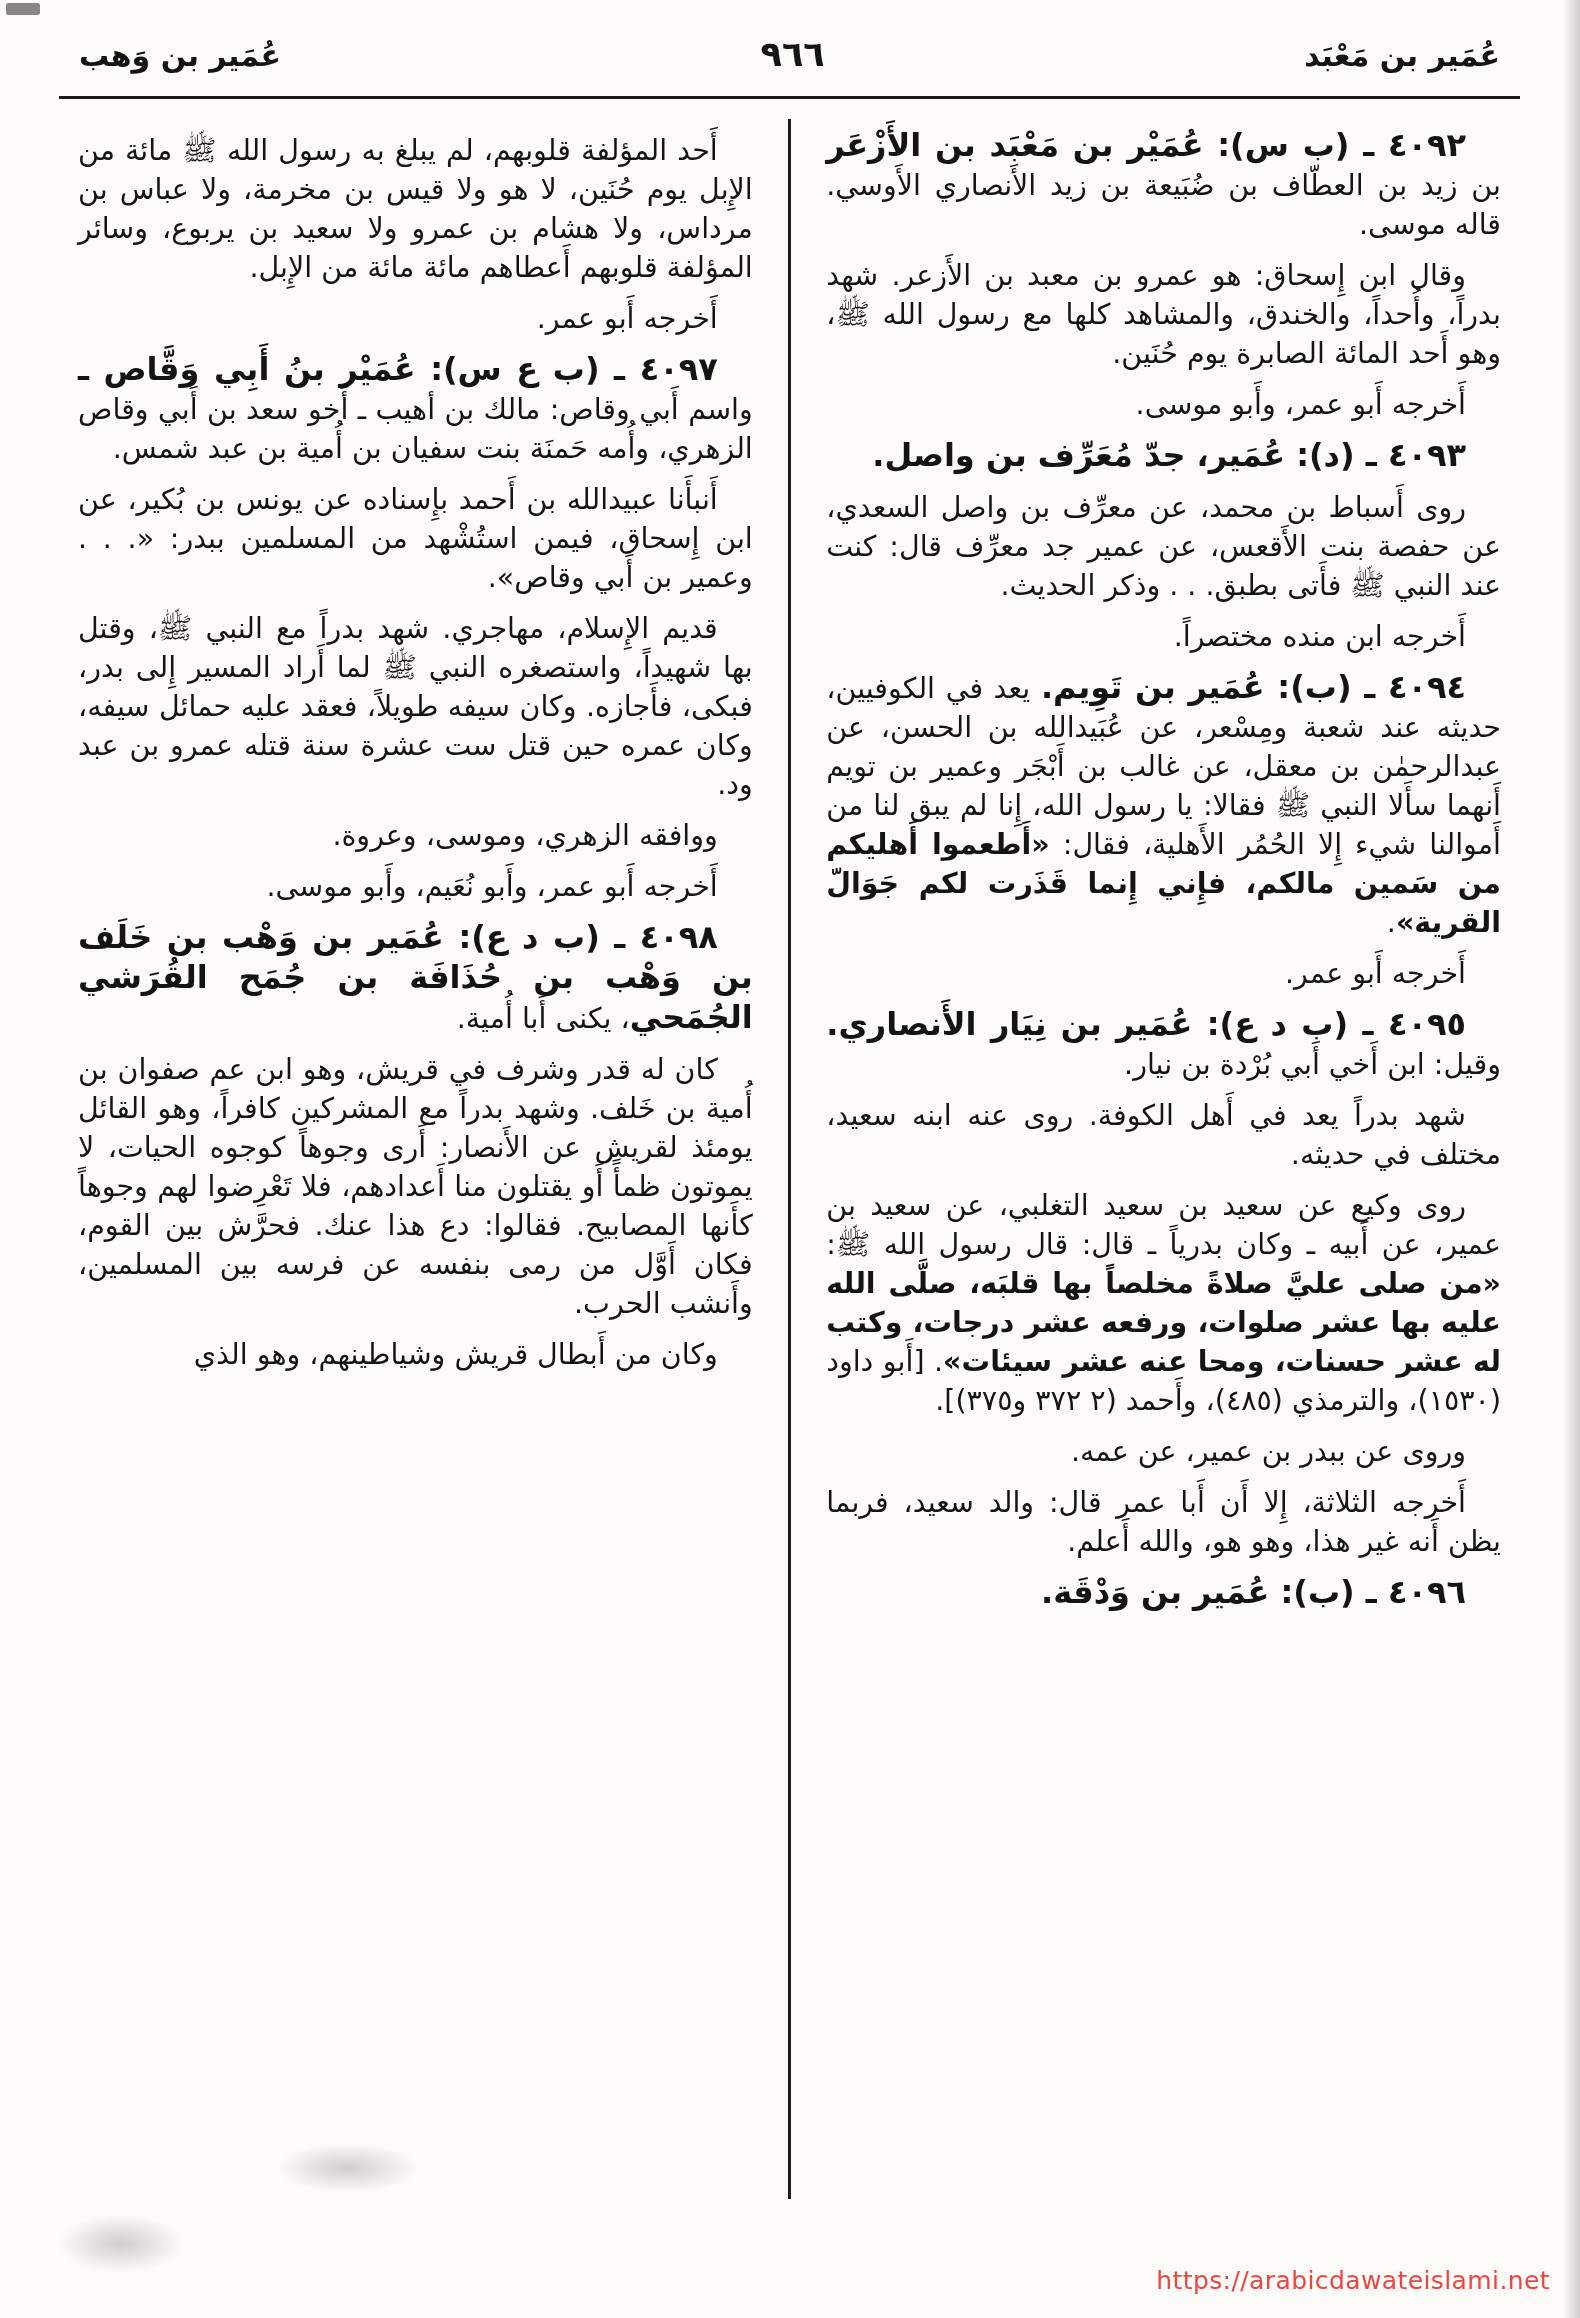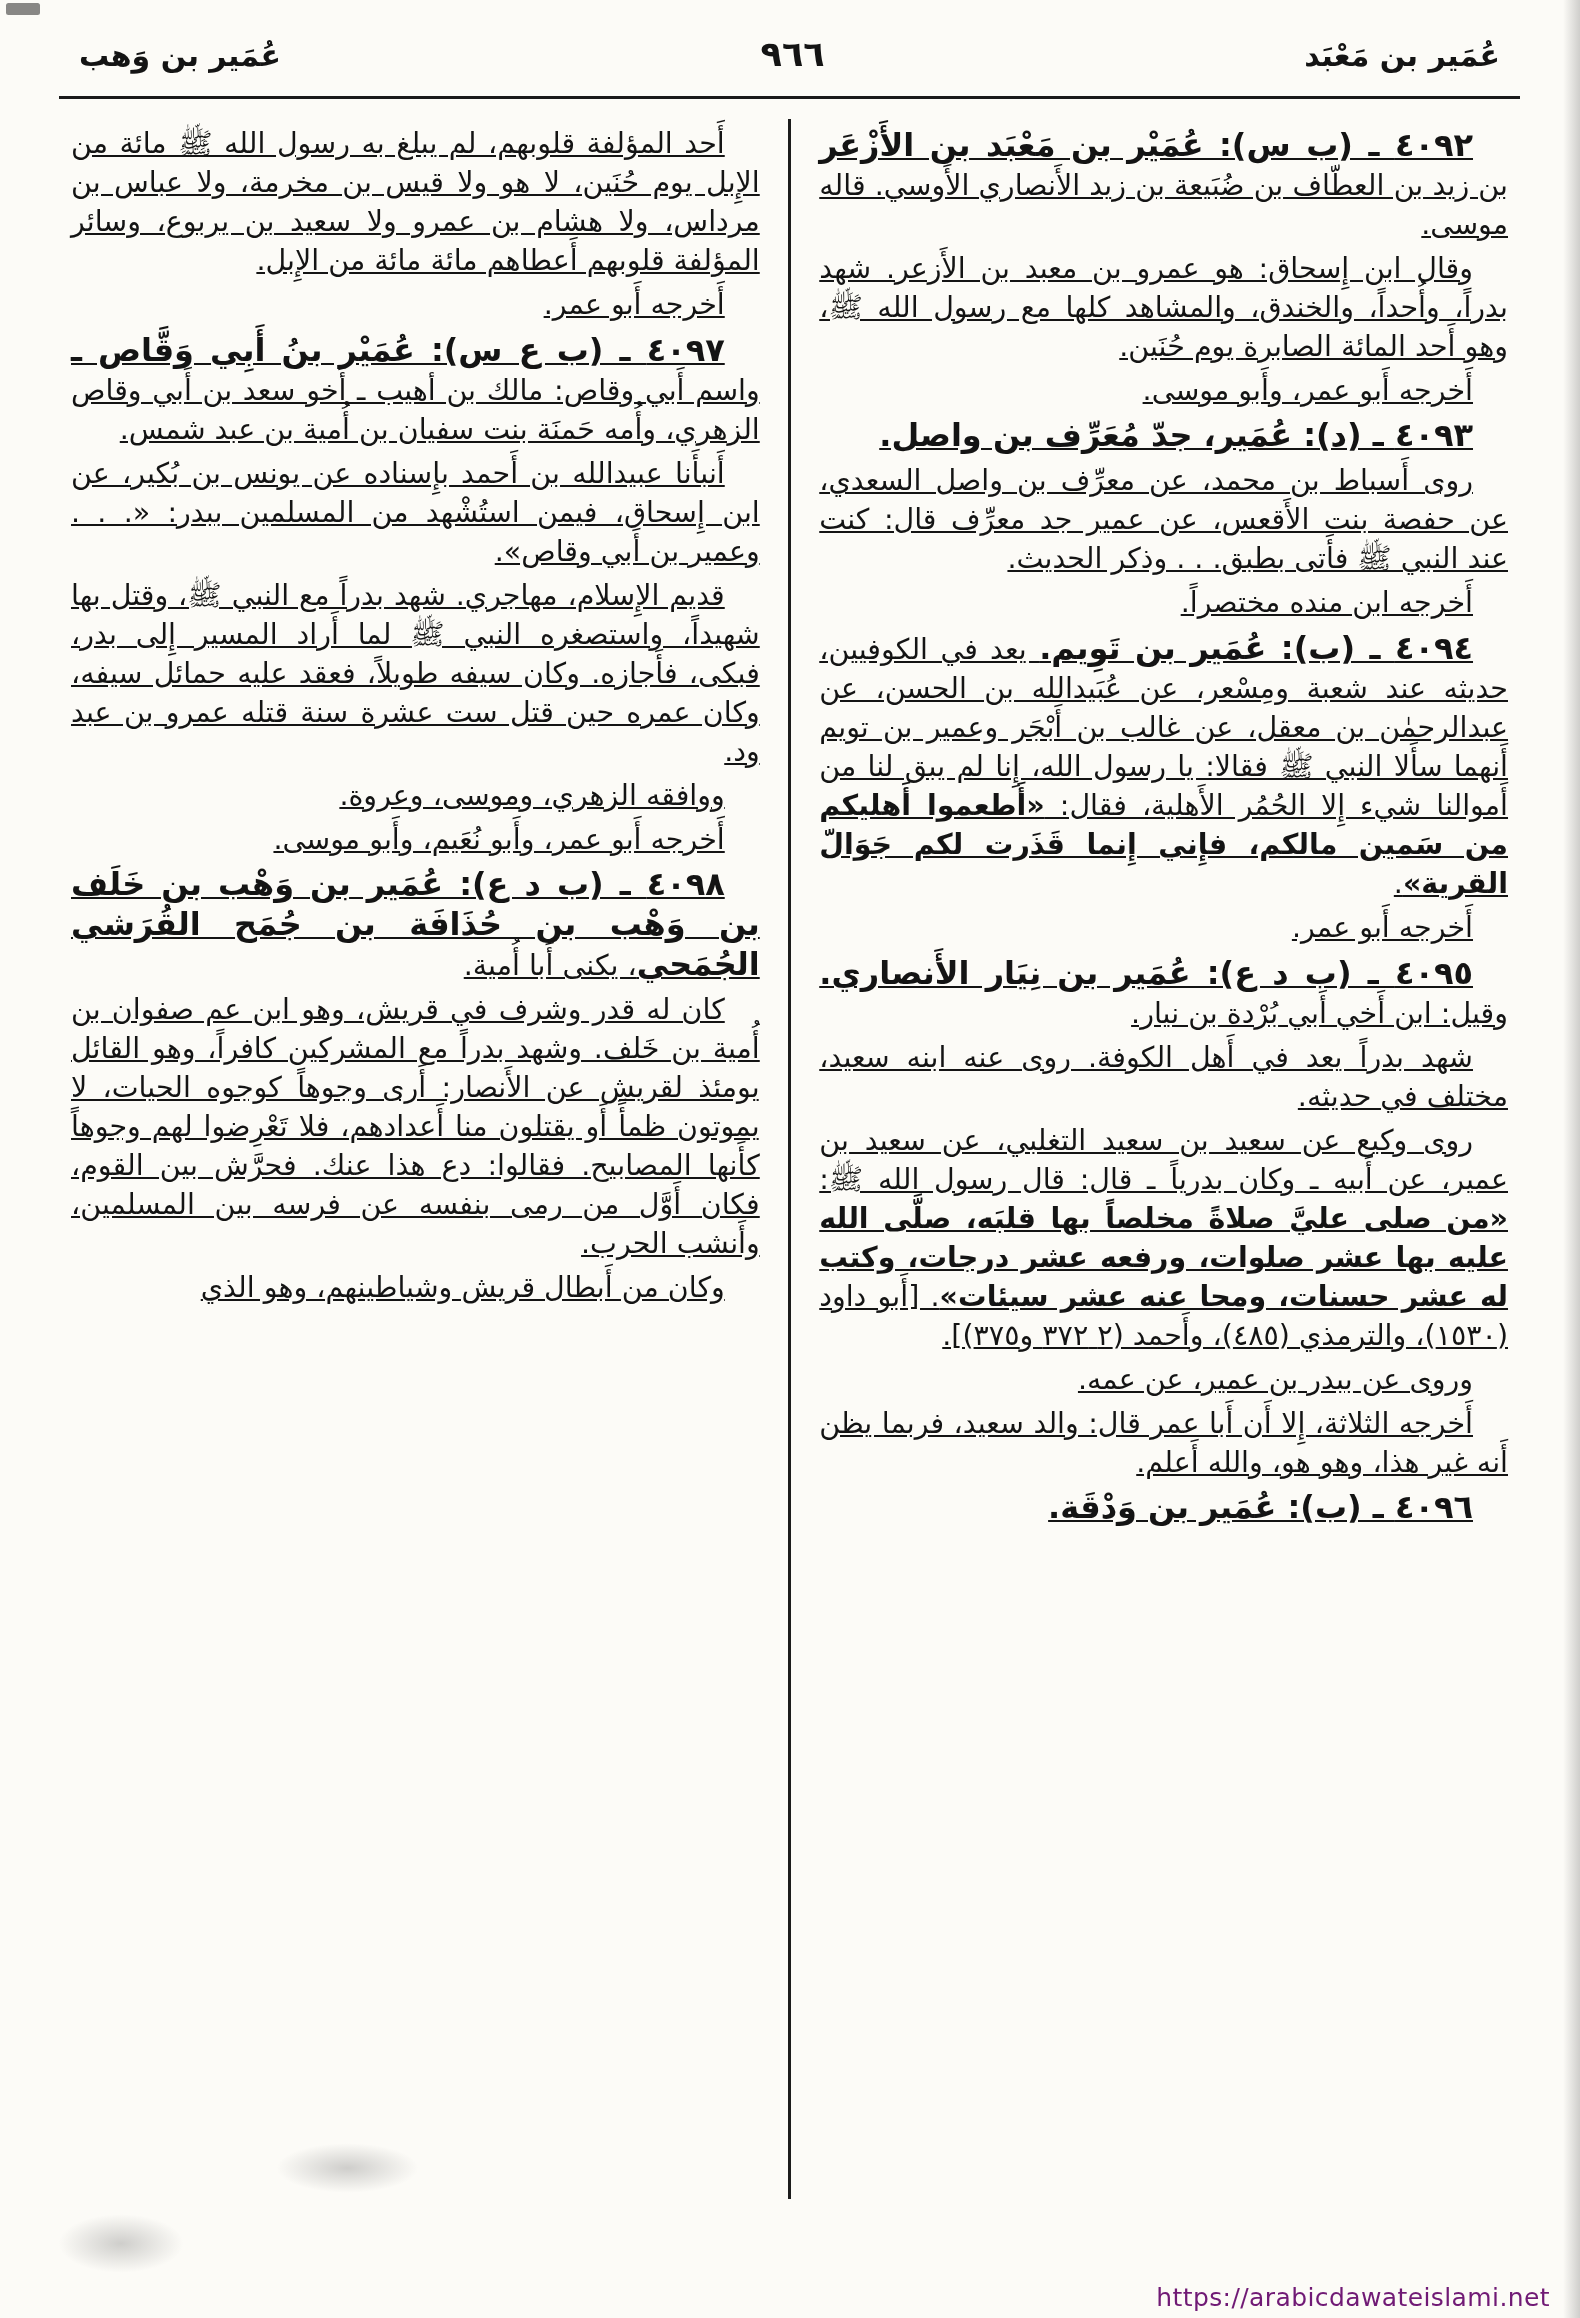--- a/index.html
+++ b/index.html
@@ -47,30 +47,30 @@
   .col {
     flex:1 1 0;
     font-size:28.5px;
     line-height:39px;
     text-align:justify;
   }
   .col-right { padding-left:23.5px; }
   .col-left  { padding-right:23.5px; }
   .divider { width:2.5px; background:#1c1c1c; height:2080px; }
 
-  .col p { margin:5px; text-indent:35px;text-decoration:underline; }
+  .col p { margin:12px; text-indent:35px; }
   .col p.entry { margin-top:6.7px; }
   .b { font-weight:700; }
   p.entry .b:first-child { font-size:32px; }
 
   .watermark {
-    position:absolute; bottom:7px; right:30px;
+    position:absolute; bottom:24px; right:30px;
     direction:ltr;
     font-size:25px;
-    color:#701a75;
+    color:#ef4444;
     letter-spacing:0.4px;
   }
 </style>
 </head>
 <body>
 
 <div class="page">
 
   <header class="page-header">
     <span class="hdr">عُمَير بن مَعْبَد</span>

